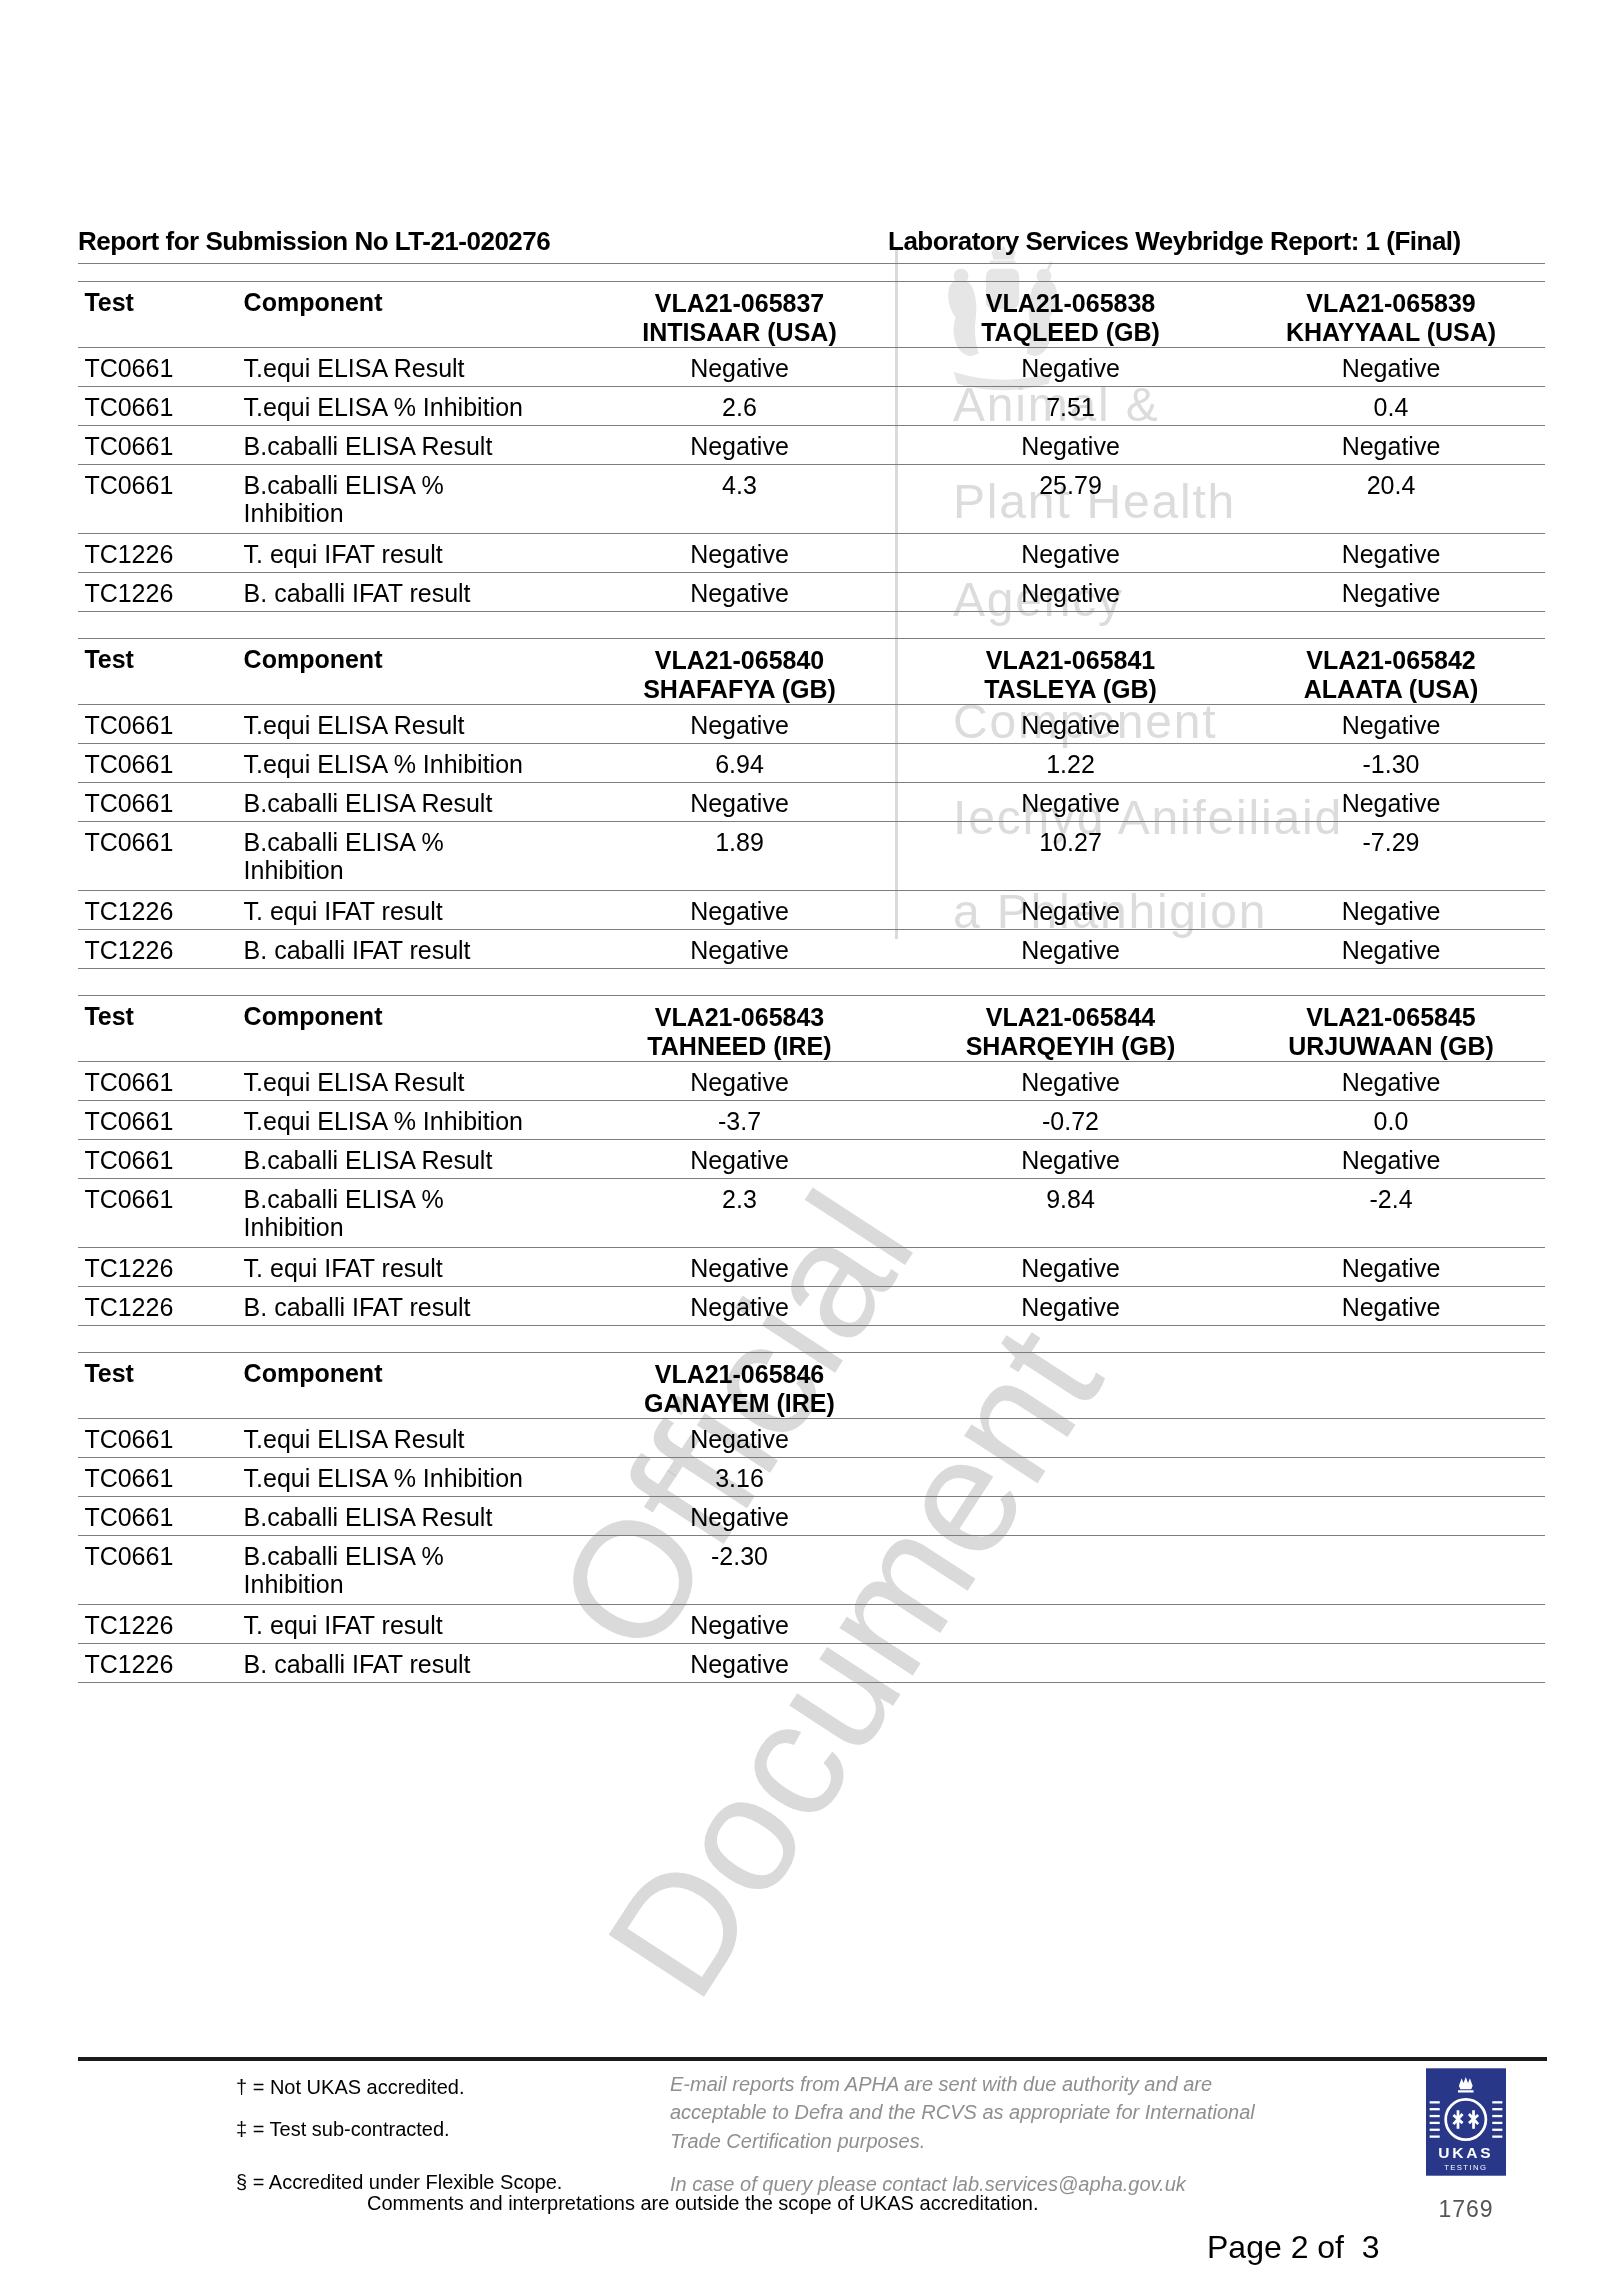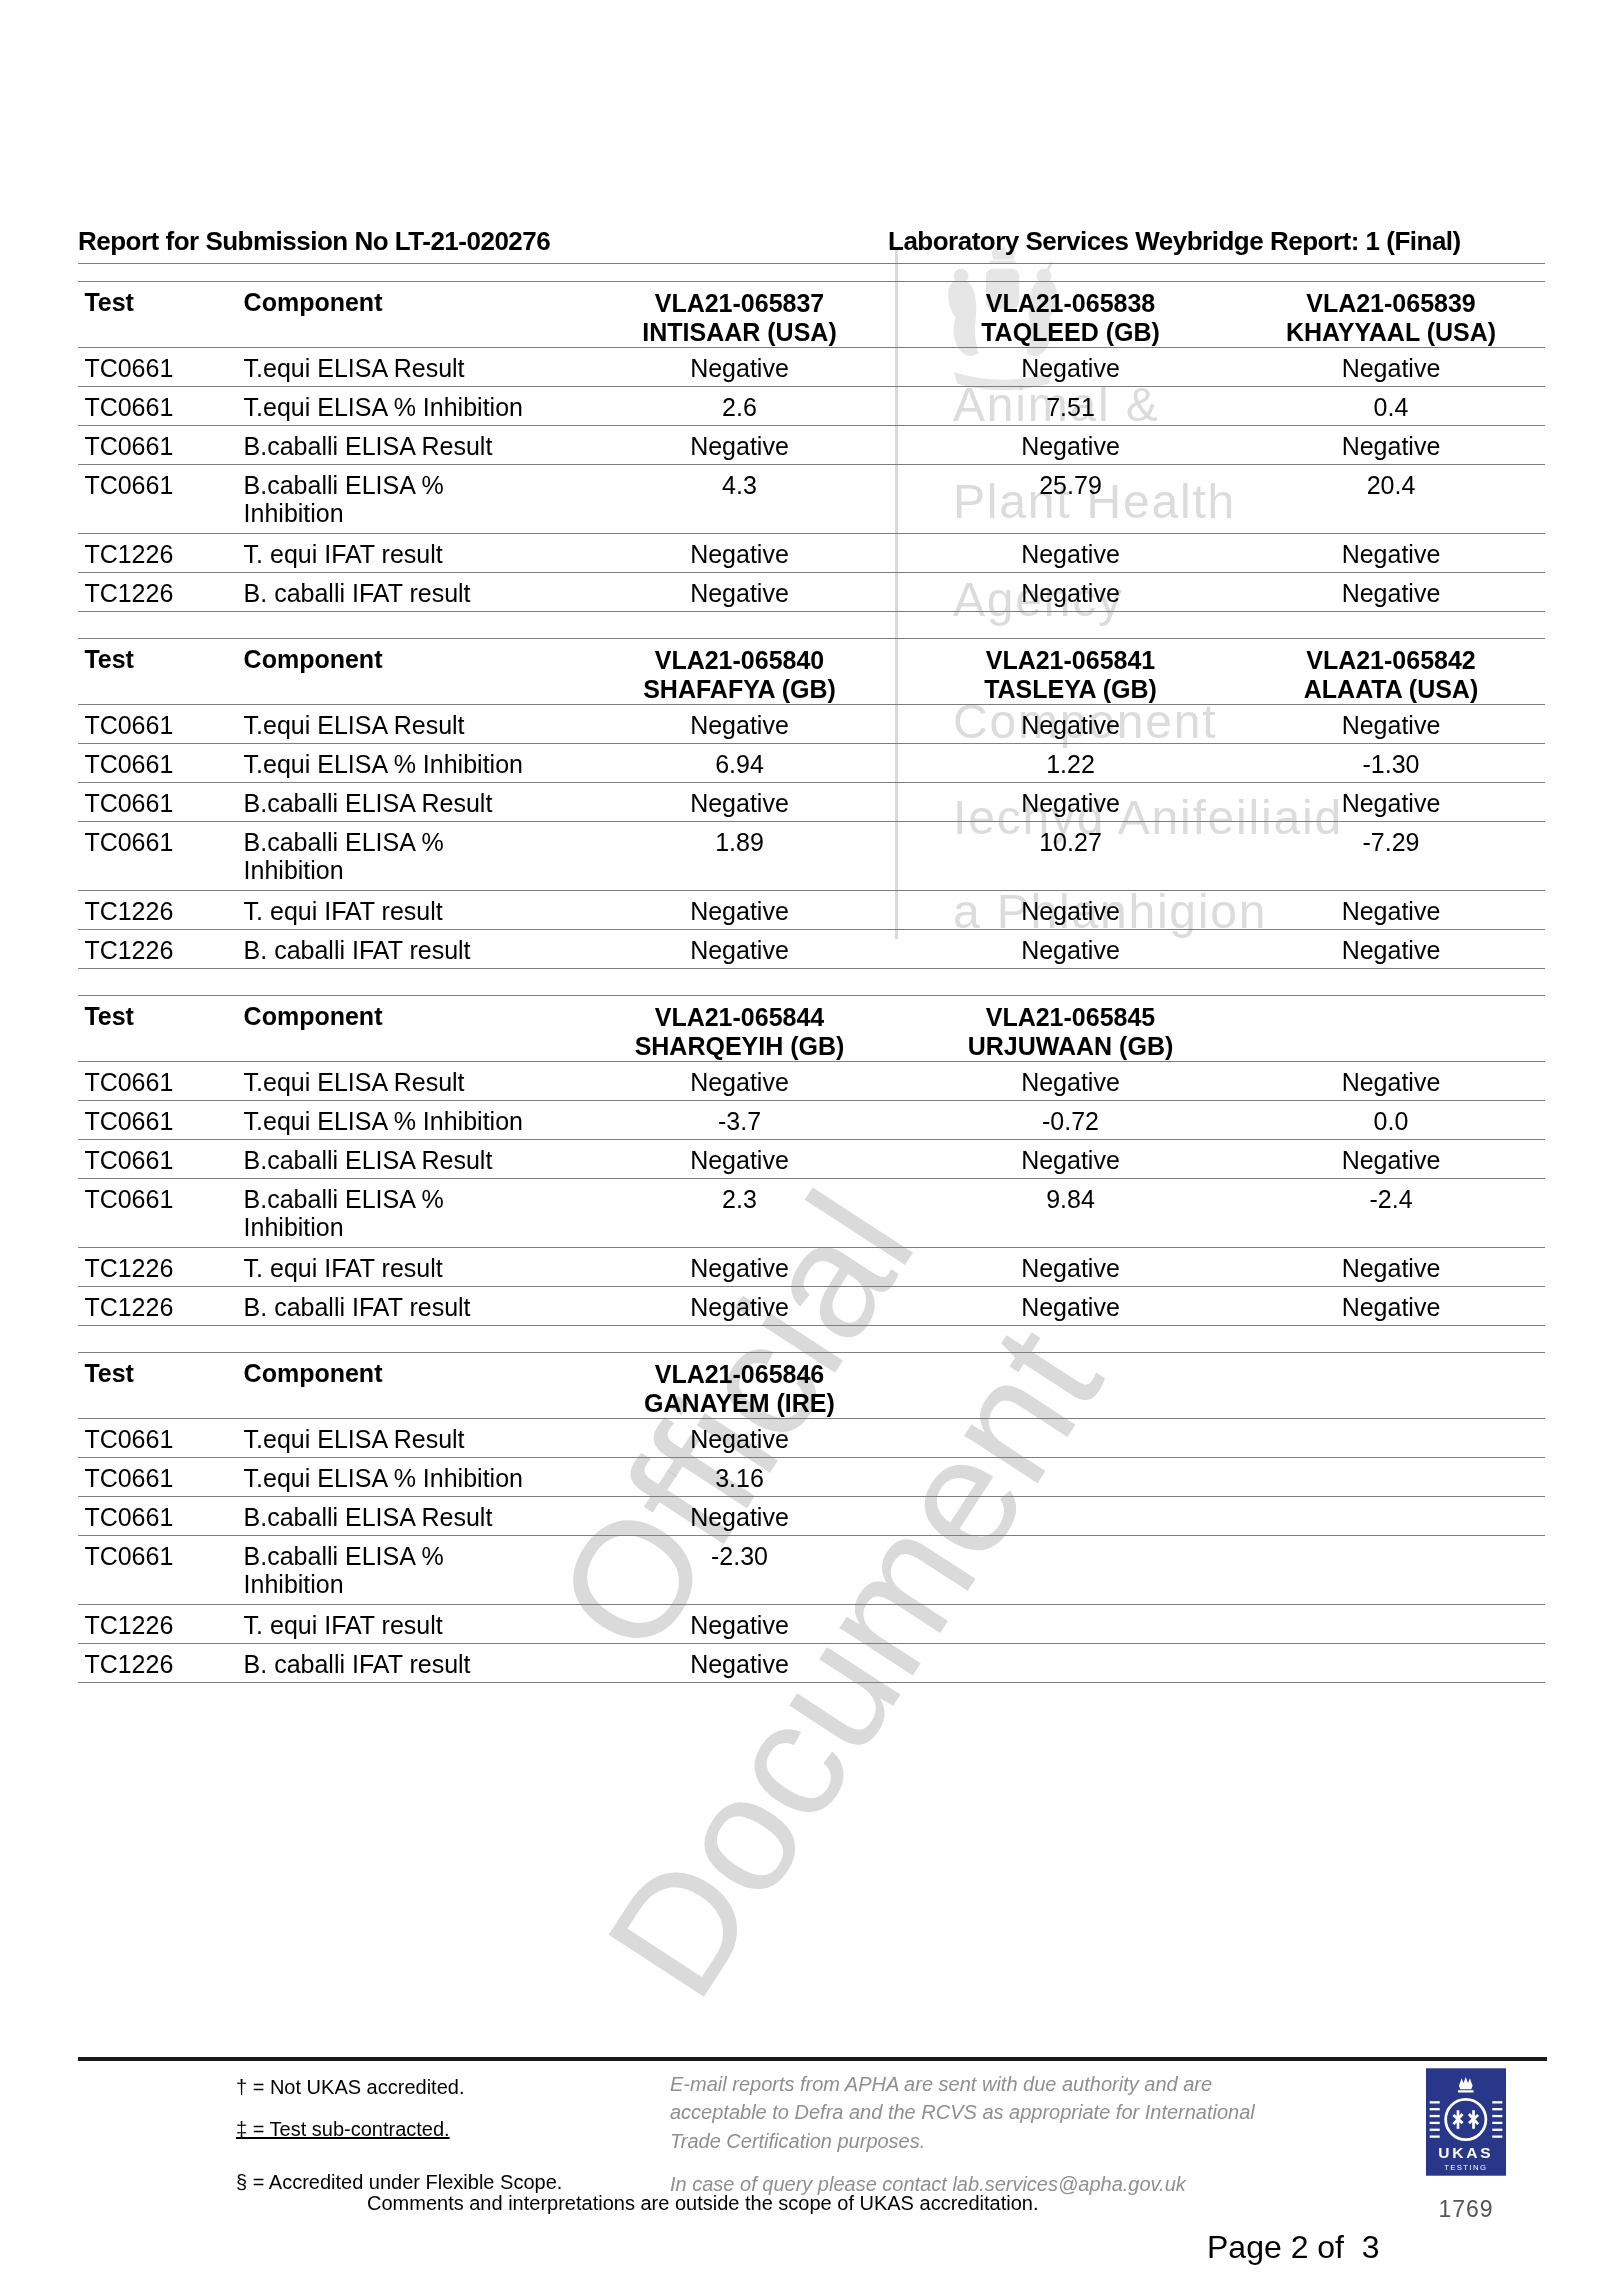--- a/index.html
+++ b/index.html
@@ -36,21 +36,21 @@
   .cell{box-sizing:border-box;font-size:25px;line-height:28.5px;padding-top:5.5px;overflow:visible;}
   .col-test{padding-left:6.4px;}
   .col-comp{padding-left:4.6px;padding-right:32px;}
   .col-val{text-align:center;}
   .th{font-weight:bold;}
   .samp{line-height:29px;padding-top:6.4px;}
   
   .footer-rule{position:absolute;left:78px;top:2057px;width:1469px;height:4.1px;background:#1a1a1a;z-index:1;}
   .fnote{position:absolute;left:236px;font-size:20px;z-index:1;white-space:nowrap;}
   #fnote-0{top:2076px;}
-  #fnote-1{top:2118px;text-decoration:underline;}
+  #fnote-1{top:2118px;}
   #fnote-2{top:2171px;}
   .gray-it{position:absolute;left:670px;font-size:20px;font-style:italic;color:#8f8f8f;z-index:1;white-space:nowrap;}
   #email-0{top:2073px;}
   #email-1{top:2101px;}
   #email-2{top:2130px;}
   #query-note{top:2173px;}
   #comments-note{position:absolute;left:367px;top:2192px;font-size:20px;z-index:1;white-space:nowrap;}
   #page-number{position:absolute;left:1207px;top:2229px;font-size:32px;z-index:1;white-space:pre;}
   
   .ukas{position:absolute;left:1426px;top:2068px;width:80px;z-index:1;text-align:center;}
@@ -213,20 +213,24 @@
           <div class="cell col-comp">B. caballi IFAT result</div>
           <div class="cell col-val">Negative</div>
           <div class="cell col-val">Negative</div>
           <div class="cell col-val">Negative</div>
         </div>
       </section>
       <section class="rtable">
         <div class="thead trow-grid">
           <div class="cell col-test th">Test</div>
           <div class="cell col-comp th">Component</div>
+          <div class="cell col-val th samp">
+            <div class="sid">VLA21-065843</div>
+            <div class="sname">TAHNEED (IRE)</div>
+          </div>
           <div class="cell col-val th samp">
             <div class="sid">VLA21-065844</div>
             <div class="sname">SHARQEYIH (GB)</div>
           </div>
           <div class="cell col-val th samp">
             <div class="sid">VLA21-065845</div>
             <div class="sname">URJUWAAN (GB)</div>
           </div>
         </div>
         <div class="trow trow-grid">

